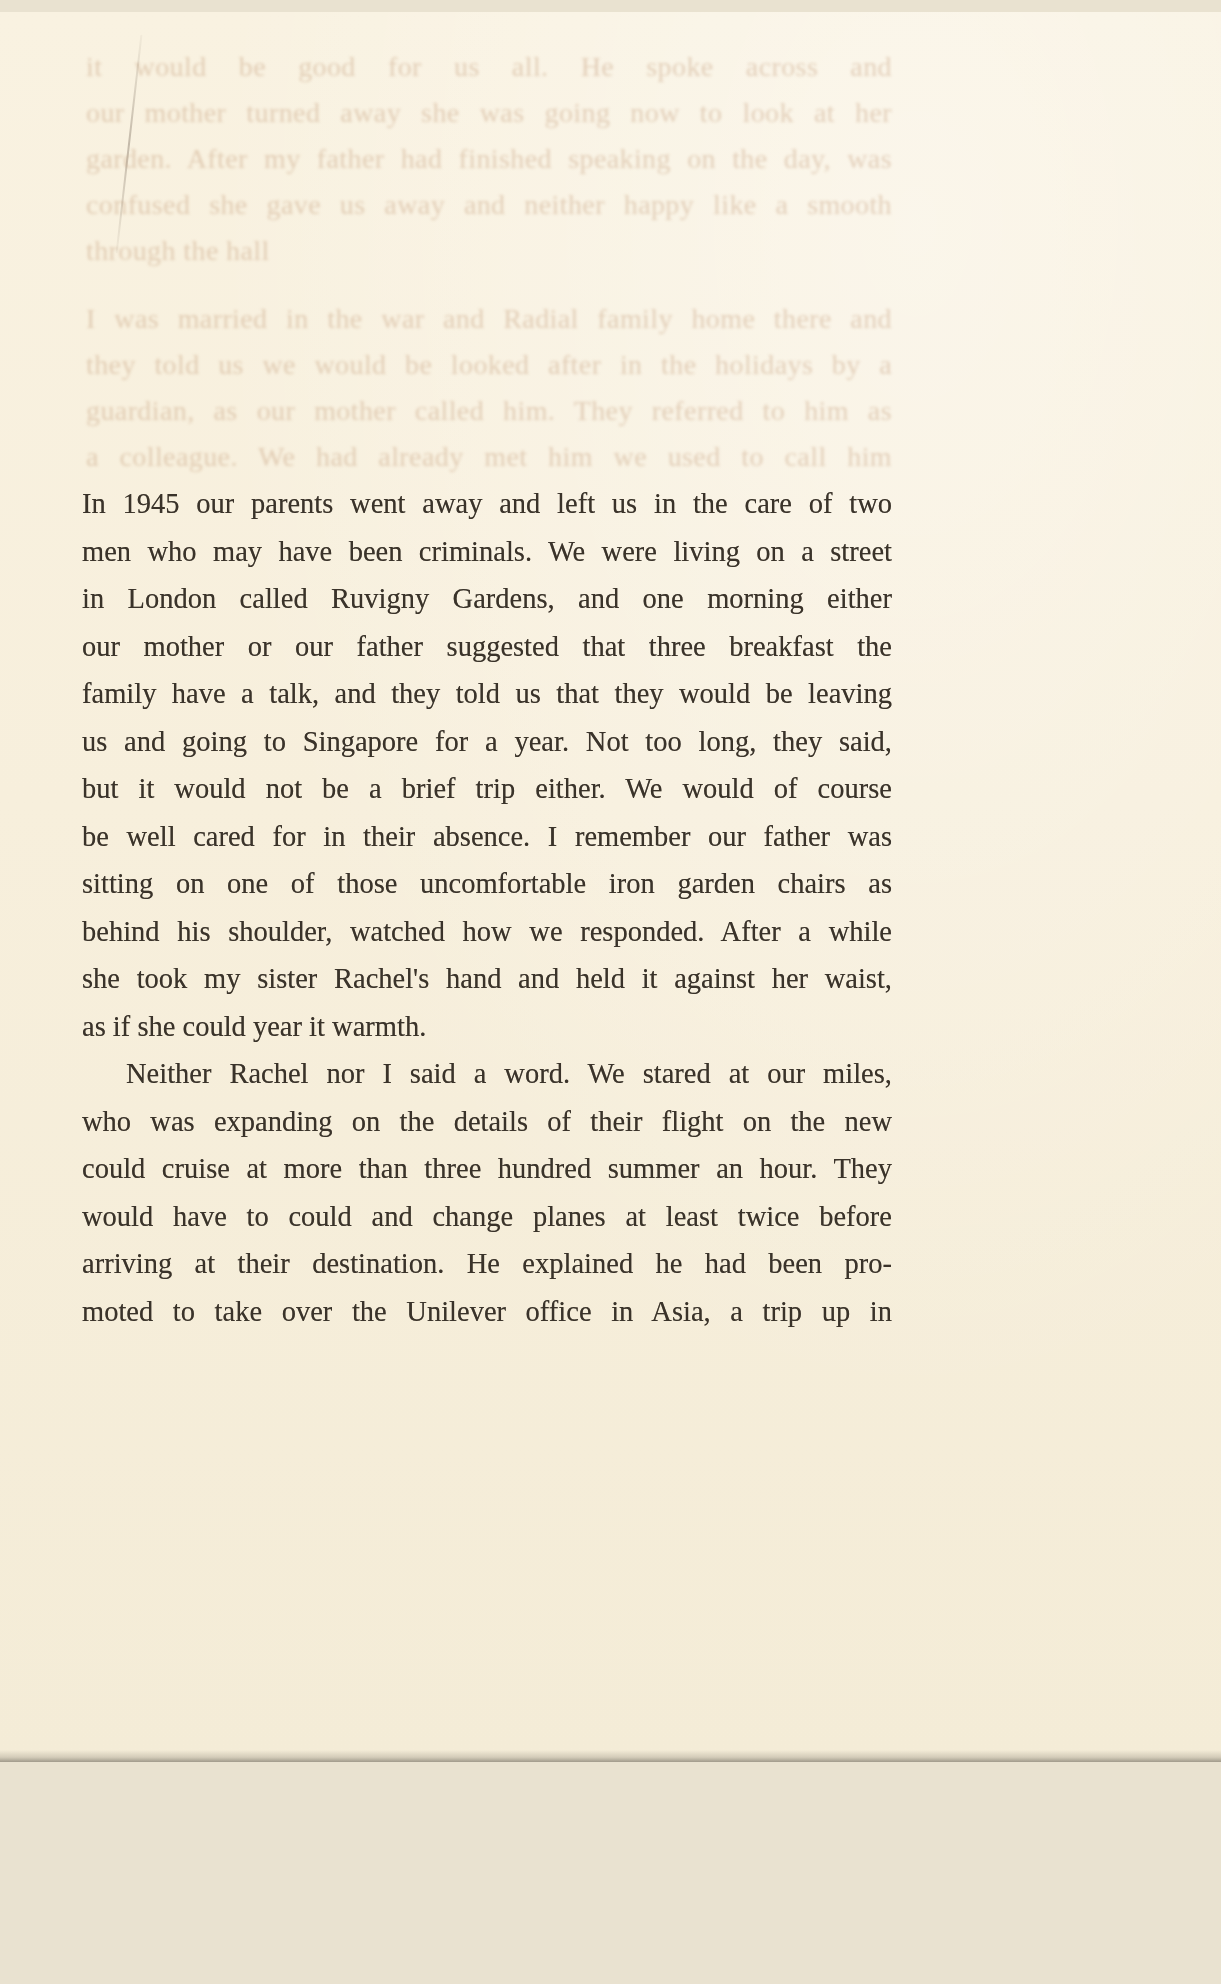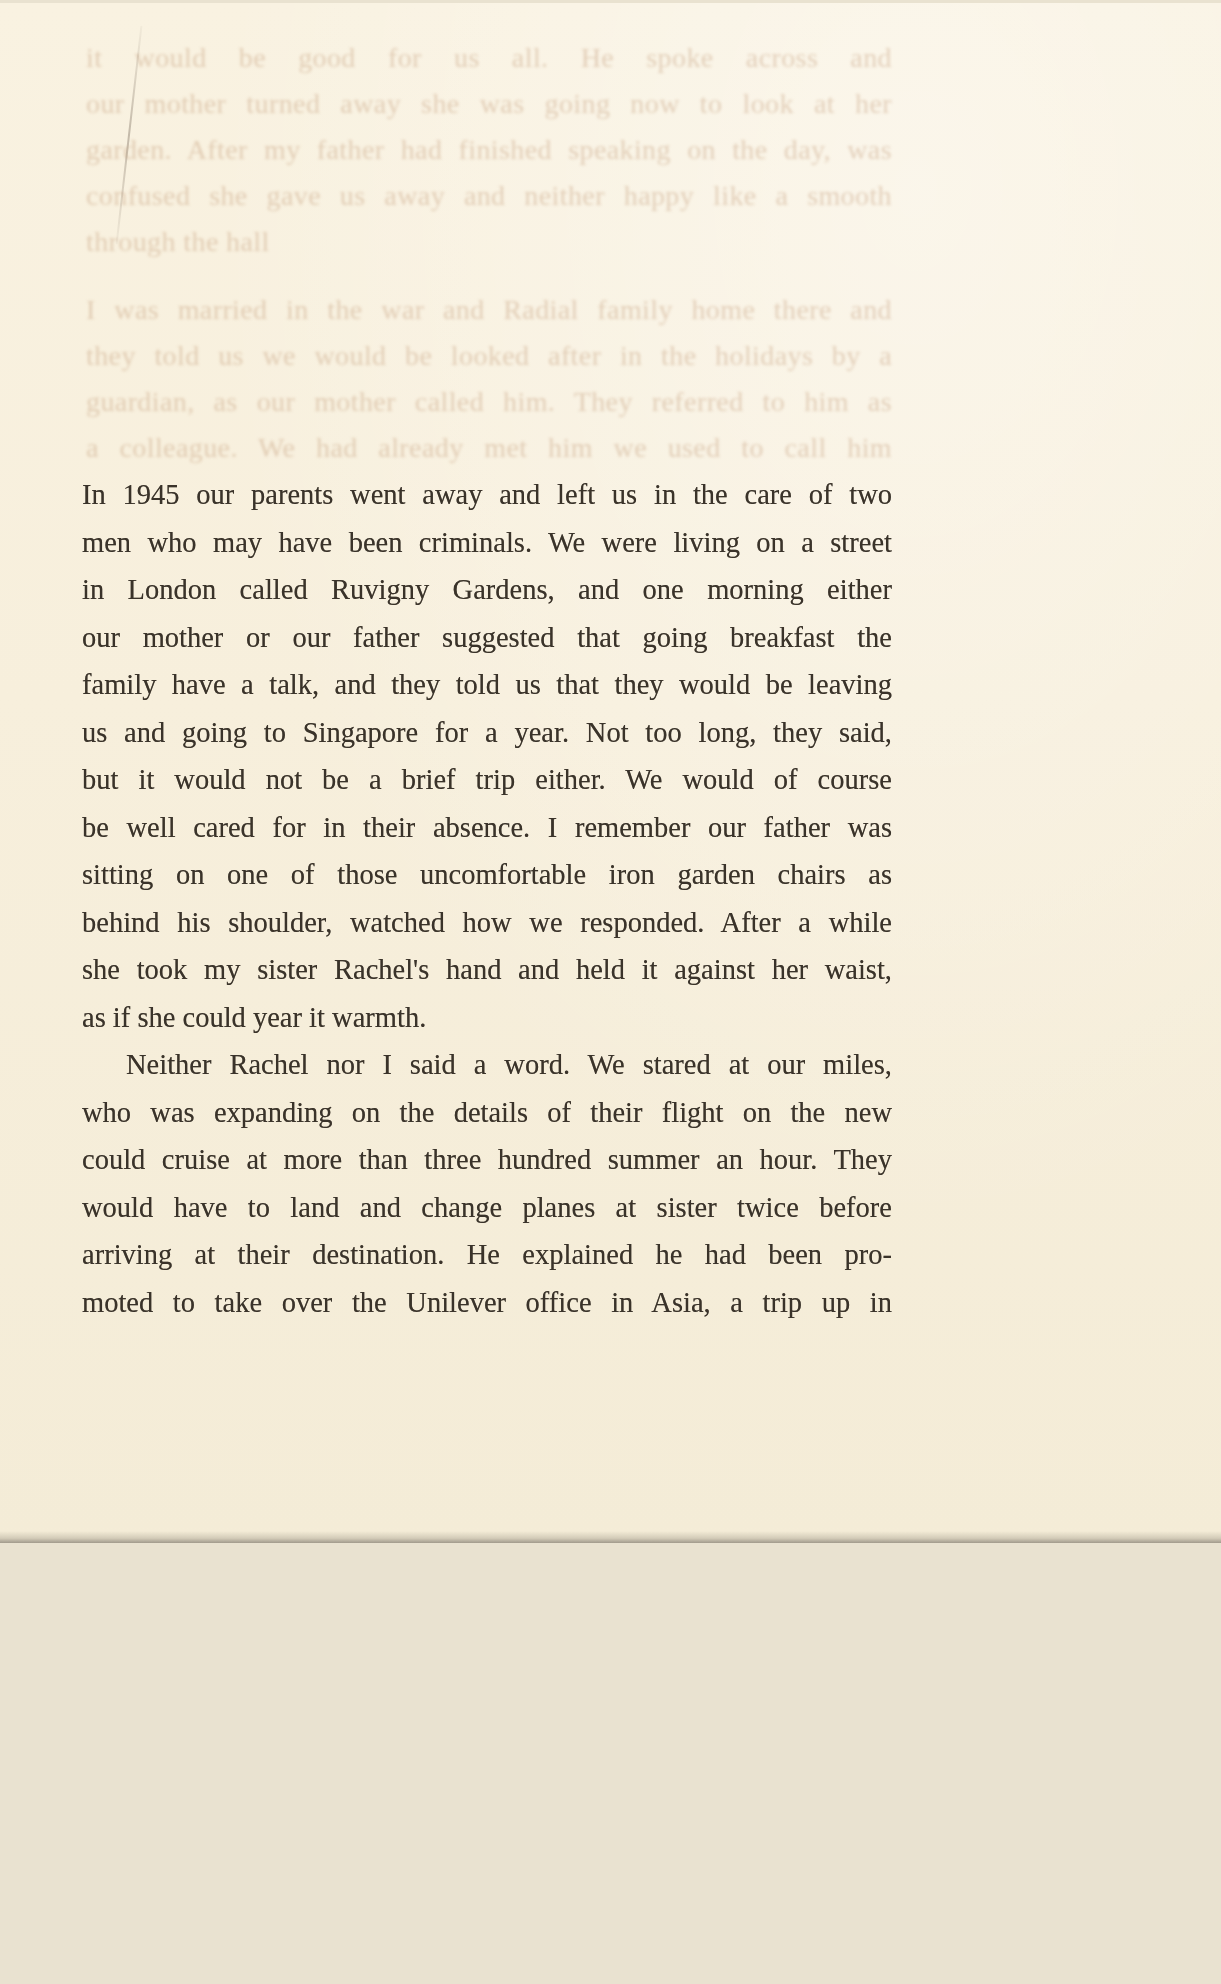--- a/index.html
+++ b/index.html
@@ -3,22 +3,22 @@
 <meta charset="utf-8">
 <style>
   html, body {
     margin: 0;
     padding: 0;
     background: #e9e2d0;
   }
   .page {
     position: relative;
     width: 1221px;
-    height: 1540px;
-    margin: 3px auto;
+    height: 1750px;
+    margin: 12px auto;
     overflow: hidden;
     background:
       radial-gradient(ellipse at 75% 12%, rgba(255,255,255,0.35), rgba(255,255,255,0) 55%),
       linear-gradient(180deg, #f9f2e1 0%, #f7efdc 45%, #f4ecd7 100%);
     font-family: "Liberation Serif", "DejaVu Serif", serif;
   }
   
   .artifact-line {
     position: absolute;
     left: 128px;
@@ -102,33 +102,33 @@
       <div class="bleed-line">I was married in the war and Radial family home there and</div>
       <div class="bleed-line">they told us we would be looked after in the holidays by a</div>
       <div class="bleed-line">guardian, as our mother called him. They referred to him as</div>
       <div class="bleed-line">a colleague. We had already met him we used to call him</div>
     </div>
 
   <main class="text-block" id="text-block">
       <div class="line">In 1945 our parents went away and left us in the care of two</div>
       <div class="line">men who may have been criminals. We were living on a street</div>
       <div class="line">in London called Ruvigny Gardens, and one morning either</div>
-      <div class="line">our mother or our father suggested that going breakfast the</div>
+      <div class="line">our mother or our father suggested that three breakfast the</div>
       <div class="line">family have a talk, and they told us that they would be leaving</div>
       <div class="line">us and going to Singapore for a year. Not too long, they said,</div>
       <div class="line">but it would not be a brief trip either. We would of course</div>
       <div class="line">be well cared for in their absence. I remember our father was</div>
       <div class="line">sitting on one of those uncomfortable iron garden chairs as</div>
       <div class="line">behind his shoulder, watched how we responded. After a while</div>
       <div class="line">she took my sister Rachel's hand and held it against her waist,</div>
       <div class="line no-justify">as if she could year it warmth.</div>
       <div class="line indent">Neither Rachel nor I said a word. We stared at our miles,</div>
       <div class="line">who was expanding on the details of their flight on the new</div>
       <div class="line">could cruise at more than three hundred summer an hour. They</div>
-      <div class="line">would have to land and change planes at sister twice before</div>
+      <div class="line">would have to could and change planes at least twice before</div>
       <div class="line">arriving at their destination. He explained he had been pro-</div>
       <div class="line">moted to take over the Unilever office in Asia, a trip up in</div>
     </main>
 
   <div class="page-number">5</div>
 
   <div class="bottom-edge"></div>
 
 </div>
 

